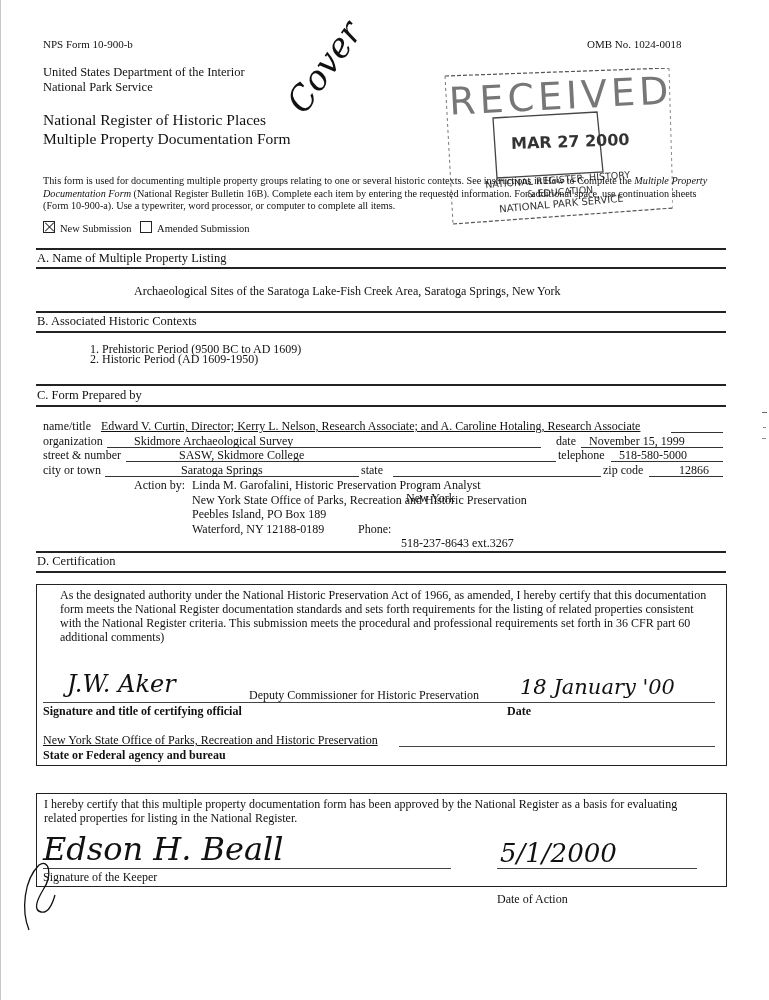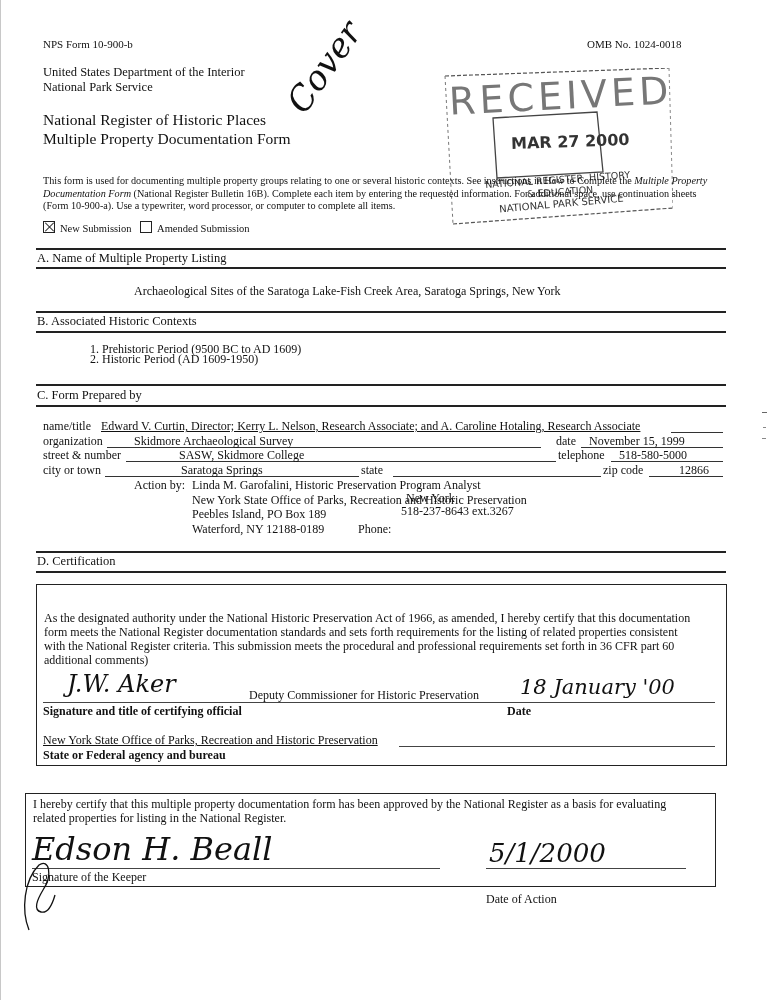--- a/index.html
+++ b/index.html
@@ -110,49 +110,49 @@
 <div class="field" style="left:602px;top:463px;">zip code</div>
 <div class="line" style="left:648px;top:476px;width:74px;"></div>
 <div class="field" style="left:678px;top:463px;">12866</div>
 
 <div class="field" style="left:133px;top:478px;">Action by:</div>
 <div class="field" style="left:191px;top:478px;">Linda M. Garofalini, Historic Preservation Program Analyst</div>
 <div class="field" style="left:191px;top:493px;">New York State Office of Parks, Recreation and Historic Preservation</div>
 <div class="field" style="left:191px;top:507px;">Peebles Island, PO Box 189</div>
 <div class="field" style="left:191px;top:522px;">Waterford, NY 12188-0189</div>
 <div class="field" style="left:357px;top:522px;">Phone:</div>
-<div class="field" style="left:400px;top:504px;text-align:right;">518-237-8643 ext.3267</div>
+<div class="field" style="left:400px;top:536px;text-align:right;">518-237-8643 ext.3267</div>
 
 <div class="abs" style="left:761px;top:412px;width:5px;height:1px;background:#666;"></div>
 <div class="abs" style="left:762px;top:427px;width:3px;height:1px;background:#888;"></div>
 <div class="abs" style="left:761px;top:438px;width:4px;height:1px;background:#888;"></div>
 
 <div class="rule" style="top:551px;"></div>
 <div class="sec-title" style="top:554px;">D.  Certification</div>
 <div class="rule" style="top:571px;"></div>
 
 <div class="box" style="left:35px;top:584px;width:691px;height:182px;">
-  <div class="abs body12" style="left:7px;top:3px;width:675px;margin-top:23px;">
+  <div class="abs body12" style="left:23px;top:3px;width:675px;">
     <div style="white-space:nowrap;">As the designated authority under the National Historic Preservation Act of 1966, as amended, I hereby certify that this documentation</div>
     <div style="white-space:nowrap;">form meets the National Register documentation standards and sets forth requirements for the listing of related properties consistent</div>
     <div style="white-space:nowrap;">with the National Register criteria.  This submission meets the procedural and professional requirements set forth in 36 CFR  part 60</div>
     <div style="white-space:nowrap;">additional comments)</div>
   </div>
   <div class="abs hand" style="left:30px;top:85px;font-size:24px;">J.W. Aker</div>
   <div class="abs" style="left:212px;top:103px;font-size:12px;">Deputy Commissioner for Historic Preservation</div>
   <div class="abs hand" style="left:483px;top:90px;font-size:21px;">18 January '00</div>
   <div class="line" style="left:6px;top:117px;width:672px;background:#444;"></div>
   <div class="abs" style="left:6px;top:119px;font-size:12px;font-weight:bold;">Signature and title of certifying official</div>
   <div class="abs" style="left:470px;top:119px;font-size:12px;font-weight:bold;">Date</div>
   <div class="abs u" style="left:6px;top:148px;font-size:12px;">New York State Office of Parks, Recreation and Historic Preservation</div>
   <div class="line" style="left:362px;top:161px;width:316px;background:#444;"></div>
   <div class="abs" style="left:6px;top:163px;font-size:12px;font-weight:bold;">State or Federal agency and bureau</div>
 </div>
 
-<div class="box" style="left:24px;top:793px;width:691px;height:94px;">
+<div class="box" style="left:35px;top:793px;width:691px;height:94px;">
   <div class="abs body12" style="left:7px;top:3px;white-space:nowrap;">I hereby certify that this multiple property documentation form has been approved by the National Register as a basis for evaluating</div>
   <div class="abs body12" style="left:7px;top:17px;white-space:nowrap;">related properties for listing in the National Register.</div>
   <div class="abs hand" style="left:6px;top:36px;font-size:32px;">Edson H. Beall</div>
   <div class="abs hand" style="left:463px;top:44px;font-size:26px;">5/1/2000</div>
   <div class="line" style="left:6px;top:74px;width:408px;background:#444;"></div>
   <div class="line" style="left:460px;top:74px;width:200px;background:#444;"></div>
   <div class="abs" style="left:6px;top:76px;font-size:12px;">Signature of the Keeper</div>
   <div class="abs" style="left:460px;top:76px;font-size:12px;margin-top:22px;">Date of Action</div>
 </div>
 

